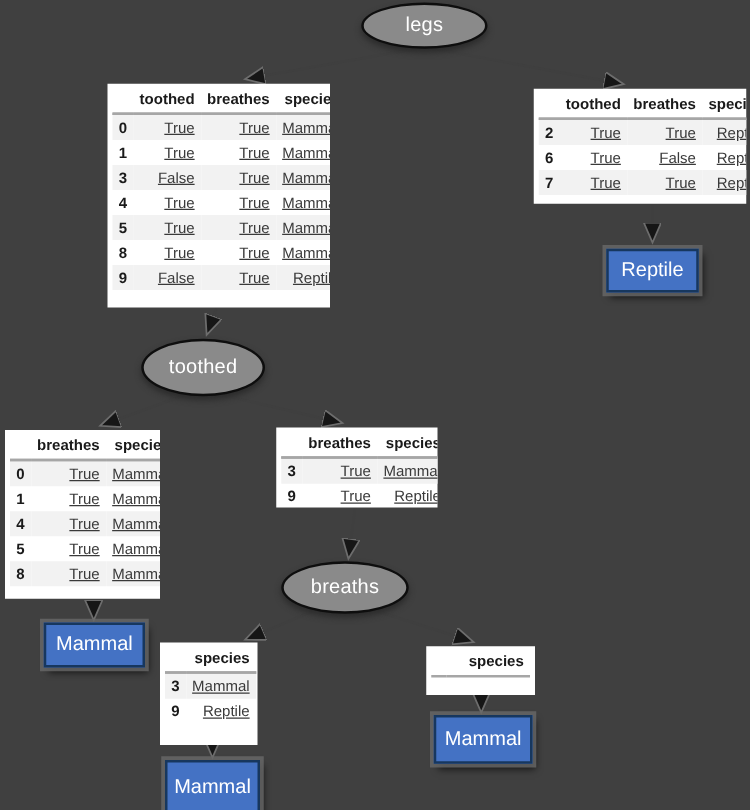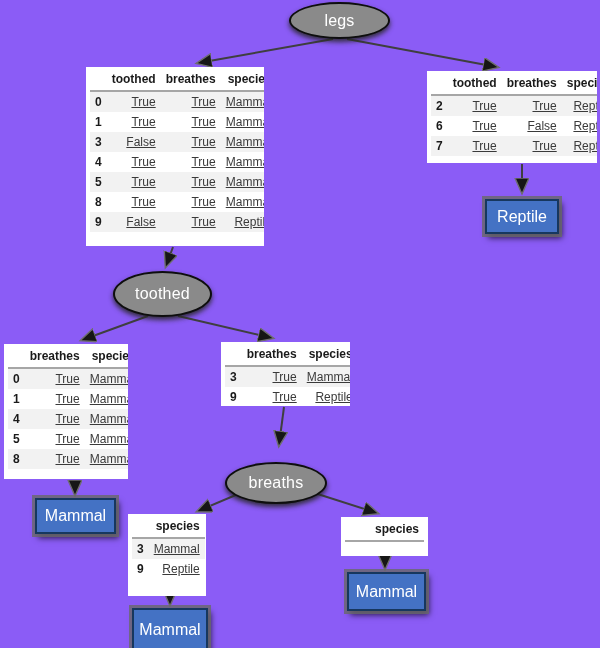--- a/index.html
+++ b/index.html
@@ -1,30 +1,30 @@
 <!DOCTYPE html>
 <html><head>
 <meta charset="utf-8">
 <style>
   html,body{margin:0;padding:0;background:#000;}
   #canvas{
-    position:relative;width:600px;height:648px;background:#8b5cf6;
+    position:relative;width:600px;height:648px;background:#404040;
     overflow:hidden;font-family:"Liberation Sans",sans-serif;
   }
   
   .node{
     position:absolute;border-radius:50%;
     background:#8a8a8a;border:2px solid #0e0e0e;
     color:#fff;display:flex;align-items:center;justify-content:center;
     font-size:16px;letter-spacing:.2px;box-sizing:border-box;
     box-shadow:0 3px 5px rgba(40,40,40,.9);
   }
   #node-legs   {left:289px;top:2px;  width:101px;height:37px;}
   #node-toothed{left:113px;top:271px;width:99px; height:46px;}
-  #node-breaths{left:225px;top:462px;width:102px;height:42px;}
+  #node-breaths{left:225px;top:449px;width:102px;height:42px;}
 
   
   .leaf{
     position:absolute;background:#4472c4;border:2px solid #17375e;
     color:#fff;display:flex;align-items:center;justify-content:center;
     font-size:16px;box-sizing:border-box;
     box-shadow:0 0 0 3px rgba(105,105,105,.8),3px 4px 6px rgba(0,0,0,.7);
   }
   #leaf-reptile      {left:485px;top:199px;width:74px;height:35px;}
   #leaf-mammal-left  {left:35px; top:498px;width:81px;height:36px;}

